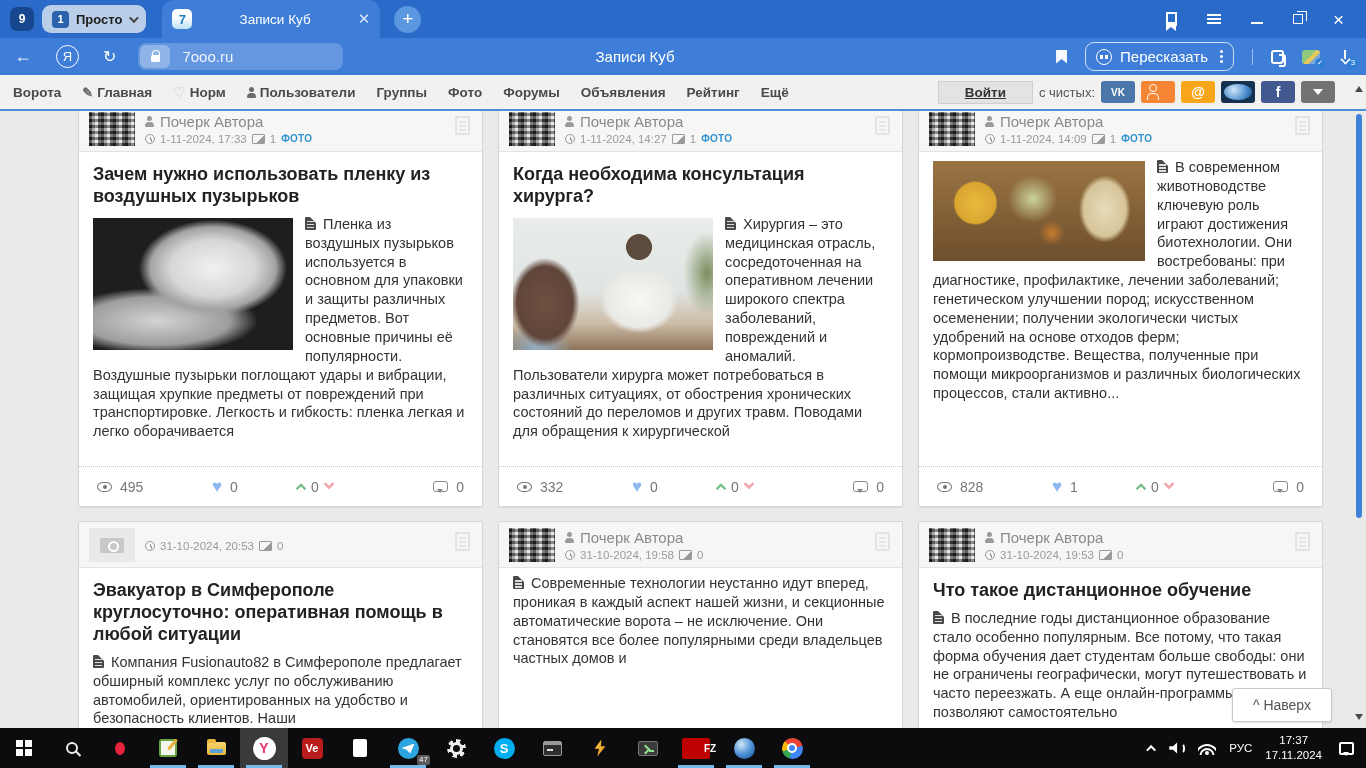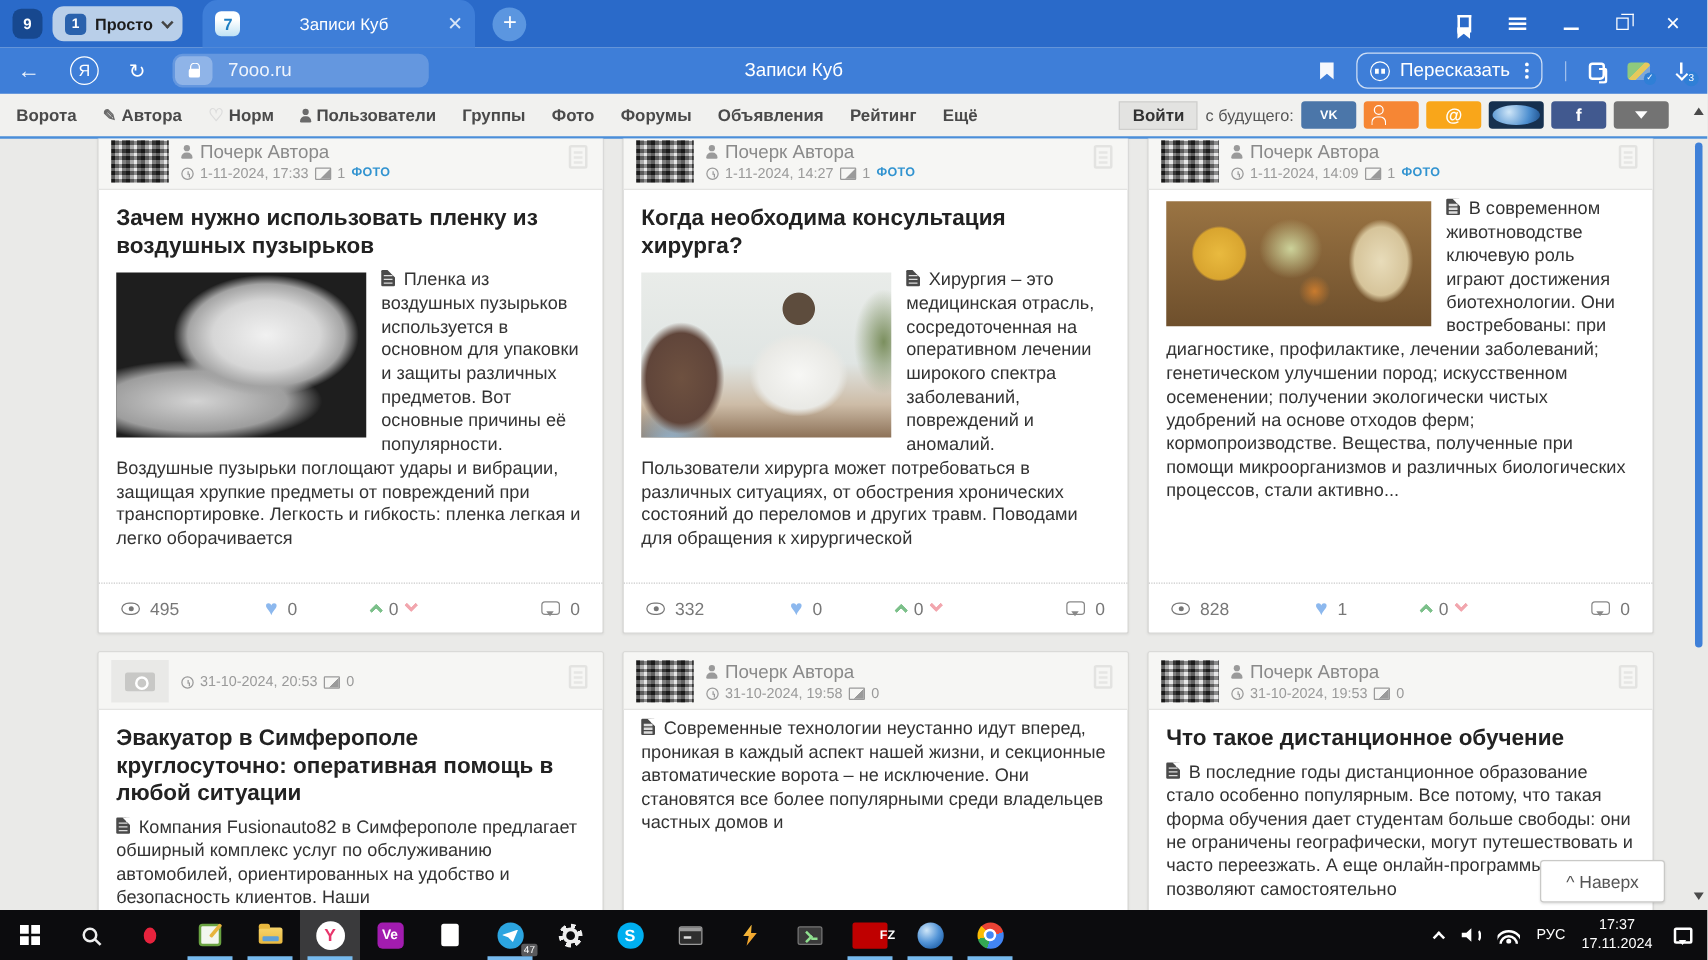--- a/index.html
+++ b/index.html
@@ -57,23 +57,23 @@
 
   
   .sitenav { height:36px; background:#f1f1ef; border-bottom:2px solid #4b8ed9; display:flex; align-items:center; padding:0 13px; }
   .nav-item { display:flex; align-items:center; gap:4px; margin-right:21px; color:#4a4a4a; font-size:13.5px; font-weight:bold; white-space:nowrap; }
   .ico-pencil { color:#6a6a6a; font-size:13px; }
   .ico-navheart { color:#dcdcdc; font-size:14px; }
   .ico-person { display:inline-block; width:9px; height:11px; position:relative; }
   .ico-person::before { content:""; position:absolute; top:0; left:2px; width:5px; height:5px; border-radius:50%; background:#6a6a6a; }
   .ico-person::after { content:""; position:absolute; bottom:0; left:0; width:9px; height:5px; border-radius:4px 4px 1px 1px; background:#6a6a6a; }
   .nav-right { margin-left:auto; display:flex; align-items:center; gap:6px; padding-right:18px; }
-  .btn-login { background:#e3e3e1; border:1px solid #cfcfcd; color:#333; font-size:13.5px; font-weight:bold; padding:3px 10px; }
+  .btn-login { background:#e3e3e1; border:1px solid #cfcfcd; color:#333; font-size:13.5px; font-weight:bold; padding:3px 26px;text-decoration:underline; }
   .login-hint { color:#555; font-size:13px; }
-  .soc { width:44px; height:22px; border-radius:3px; display:flex; align-items:center; justify-content:center; color:#fff; font-weight:bold; }
+  .soc { width:34px; height:22px; border-radius:3px; display:flex; align-items:center; justify-content:center; color:#fff; font-weight:bold; }
   .soc-vk { background:#4b76a9; font-size:10px; }
   .soc-ok { background:#f68634; position:relative; }
   .soc-ok::before { content:""; position:absolute; top:3px; left:8px; width:6px; height:6px; border-radius:50%; border:1.5px solid #fff; }
   .soc-ok::after { content:""; position:absolute; bottom:3px; left:6px; width:10px; height:6px; border-radius:5px 5px 0 0; border:1.5px solid #fff; border-bottom:none; }
   .soc-mail { background:#f9a61a; font-size:14px; }
   .soc-lj { background:#16304f; position:relative; border-radius:3px; }
   .soc-lj::after { content:""; position:absolute; inset:3px; border-radius:50%; background:radial-gradient(circle at 35% 35%, #cfe6f8, #4d8fd0 60%, #1d4f8c); }
   .soc-fb { background:#41598f; font-size:14px; }
   .soc-more { background:#737373; position:relative; }
   .soc-more::after { content:""; border:5px solid transparent; border-top:6px solid #fff; margin-top:5px; }
@@ -156,21 +156,21 @@
   .ico-win { width:7px; height:7px; background:#fff; box-shadow:9px 0 0 #fff, 0 9px 0 #fff, 9px 9px 0 #fff; margin:-9px 0 0 -9px; }
   .ico-search { width:12px; height:12px; border:2px solid #eee; border-radius:50%; position:relative; }
   .ico-search::after { content:""; position:absolute; bottom:-5px; right:-3px; width:2px; height:7px; background:#eee; transform:rotate(-45deg); }
   .ico-opera { width:9px; height:13px; border:5px solid #e8233d; border-radius:50%; }
   .ico-npp { width:18px; height:18px; background:#f2f6ee; border:2px solid #6aa341; border-radius:3px; position:relative; }
   .ico-npp::after { content:""; position:absolute; right:1px; top:-3px; width:3px; height:13px; background:#e7b43c; transform:rotate(40deg); border-radius:1px; }
   .ico-folder { width:19px; height:13px; background:linear-gradient(#f7d46a,#e9b83e); border-radius:2px; position:relative; }
   .ico-folder::before { content:""; position:absolute; top:-3px; left:0; width:9px; height:4px; background:#e9b83e; border-radius:2px 2px 0 0; }
   .ico-folder::after { content:""; position:absolute; bottom:2px; left:3px; right:3px; height:4px; background:#5ea0d8; border-radius:1px; }
   .ico-yab { width:23px; height:23px; background:#fff; border-radius:50%; display:flex; align-items:center; justify-content:center; color:#e8356b; font-weight:bold; font-size:14px; }
-  .ico-ve { width:21px; height:21px; background:#a21caf; border-radius:4px; color:#fff; font-size:11px; font-weight:bold; display:flex; align-items:center; justify-content:center; }
+  .ico-ve { width:21px; height:21px; background:#b91c1c; border-radius:4px; color:#fff; font-size:11px; font-weight:bold; display:flex; align-items:center; justify-content:center; }
   .ico-calc { width:14px; height:18px; background:#fff; border-radius:2px; padding:2px; }
   .ico-calc .dots { width:100%; height:100%; background:radial-gradient(#333 1px, transparent 1.3px); background-size:4px 4px; }
   .ico-tg { width:21px; height:21px; border-radius:50%; background:#2ca5e0; position:relative; }
   .ico-tg::after { content:""; position:absolute; top:6px; left:4px; width:13px; height:10px; background:#fff; clip-path:polygon(0 45%,100% 0,68% 100%,38% 62%); }
   .tg-badge { position:absolute; right:2px; bottom:3px; background:#5a5a5c; color:#fff; font-size:8px; padding:0 2px; border-radius:2px; line-height:10px; }
   .ico-gear { width:19px; height:19px; border-radius:50%; position:relative;
       background:conic-gradient(#eee 0 28deg, transparent 28deg 62deg, #eee 62deg 90deg, transparent 90deg 118deg, #eee 118deg 152deg, transparent 152deg 180deg, #eee 180deg 208deg, transparent 208deg 242deg, #eee 242deg 270deg, transparent 270deg 298deg, #eee 298deg 332deg, transparent 332deg 360deg); }
   .ico-gear::after { content:""; position:absolute; inset:3px; border-radius:50%; border:3px solid #eee; background:#0c0c0e; }
   .ico-skype { width:21px; height:21px; border-radius:50%; background:#00aff0; color:#fff; font-weight:bold; font-size:13px; display:flex; align-items:center; justify-content:center; }
   .ico-cmd { width:19px; height:15px; background:#2e2e2e; border:1px solid #9a9a9a; border-radius:2px; position:relative; }
@@ -250,21 +250,21 @@
     </span>
   </div>
 </div>
 
 <div class="sitenav">
   <span class="nav-item">
       <span>Ворота</span>
     </span>
   <span class="nav-item">
       <span class="ico-pencil">✎</span>
-      <span>Автора</span>
+      <span>Главная</span>
     </span>
   <span class="nav-item">
       <span class="ico-navheart">♡</span>
       <span>Норм</span>
     </span>
   <span class="nav-item">
       <span class="ico-person"></span>
       <span>Пользователи</span>
     </span>
   <span class="nav-item">
@@ -280,21 +280,21 @@
       <span>Объявления</span>
     </span>
   <span class="nav-item">
       <span>Рейтинг</span>
     </span>
   <span class="nav-item">
       <span>Ещё</span>
     </span>
   <div class="nav-right">
     <span class="btn-login">Войти</span>
-    <span class="login-hint">с будущего:</span>
+    <span class="login-hint">с чистых:</span>
     <span class="soc soc-vk">VK</span>
     <span class="soc soc-ok"></span>
     <span class="soc soc-mail">@</span>
     <span class="soc soc-lj"></span>
     <span class="soc soc-fb">f</span>
     <span class="soc soc-more"></span>
   </div>
 </div>
 
 <div class="content">

